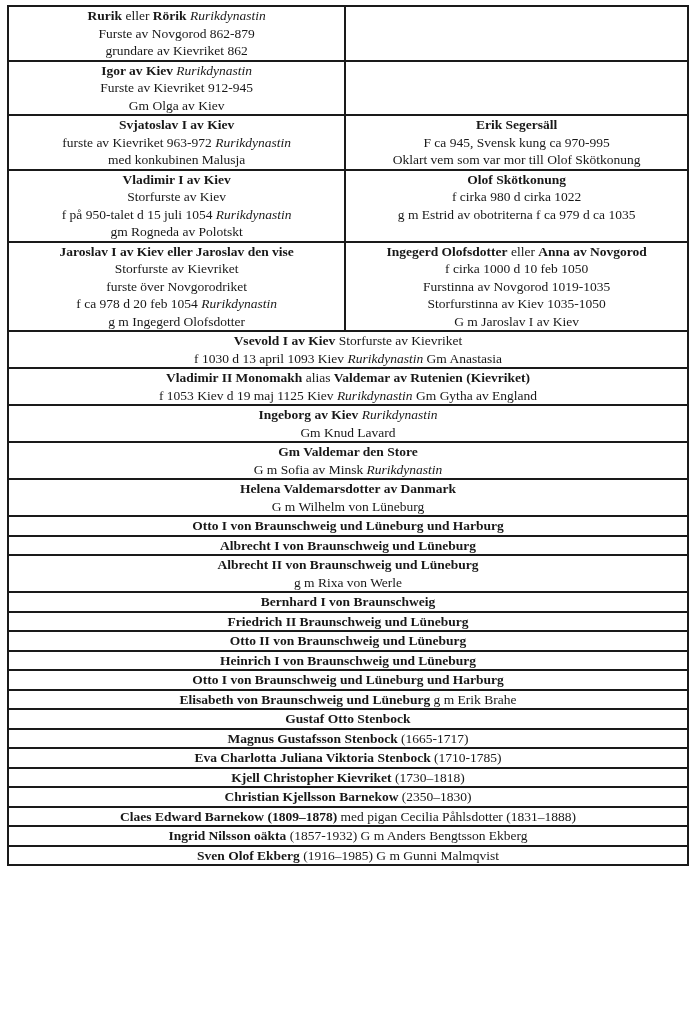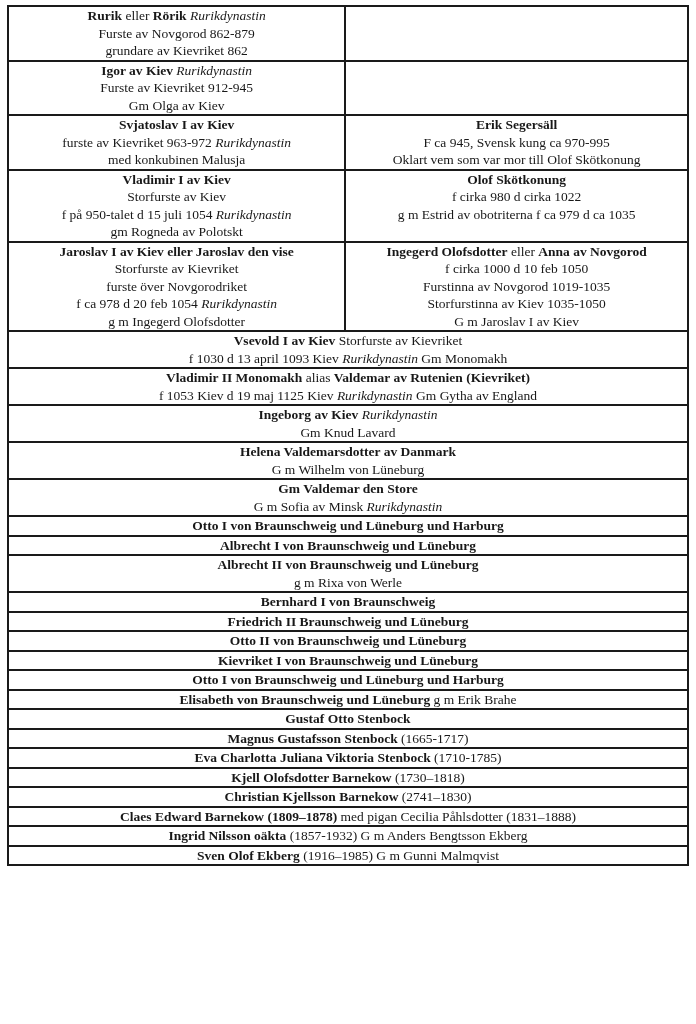--- a/index.html
+++ b/index.html
@@ -99,49 +99,49 @@
             <div class="line"><span class="b">Ingegerd Olofsdotter</span><span> eller </span><span class="b">Anna av Novgorod</span></div>
             <div class="line"><span>f cirka 1000 d 10 feb 1050</span></div>
             <div class="line"><span>Furstinna av Novgorod 1019-1035</span></div>
             <div class="line"><span>Storfurstinna av Kiev 1035-1050</span></div>
             <div class="line"><span>G m Jaroslav I av Kiev</span></div>
           </td>
         </tr>
         <tr>
           <td colspan="2">
             <div class="line"><span class="b">Vsevold I av Kiev</span><span> Storfurste av Kievriket</span></div>
-            <div class="line"><span>f 1030 d 13 april 1093 Kiev </span><span class="i">Rurikdynastin</span><span> Gm Monomakh</span></div>
+            <div class="line"><span>f 1030 d 13 april 1093 Kiev </span><span class="i">Rurikdynastin</span><span> Gm Anastasia</span></div>
           </td>
         </tr>
         <tr>
           <td colspan="2">
             <div class="line"><span class="b">Vladimir II Monomakh</span><span> alias </span><span class="b">Valdemar av Rutenien (Kievriket)</span></div>
             <div class="line"><span>f 1053 Kiev d 19 maj 1125 Kiev </span><span class="i">Rurikdynastin</span><span> Gm Gytha av England</span></div>
           </td>
         </tr>
         <tr>
           <td colspan="2">
             <div class="line"><span class="b">Ingeborg av Kiev</span><span> </span><span class="i">Rurikdynastin</span></div>
             <div class="line"><span>Gm Knud Lavard</span></div>
           </td>
         </tr>
         <tr>
           <td colspan="2">
+            <div class="line"><span class="b">Gm Valdemar den Store</span></div>
+            <div class="line"><span>G m Sofia av Minsk </span><span class="i">Rurikdynastin</span></div>
+          </td>
+        </tr>
+        <tr>
+          <td colspan="2">
             <div class="line"><span class="b">Helena Valdemarsdotter av Danmark</span></div>
             <div class="line"><span>G m Wilhelm von Lüneburg</span></div>
           </td>
         </tr>
         <tr>
           <td colspan="2">
-            <div class="line"><span class="b">Gm Valdemar den Store</span></div>
-            <div class="line"><span>G m Sofia av Minsk </span><span class="i">Rurikdynastin</span></div>
-          </td>
-        </tr>
-        <tr>
-          <td colspan="2">
             <div class="line"><span class="b">Otto I von Braunschweig und Lüneburg und Harburg</span></div>
           </td>
         </tr>
         <tr>
           <td colspan="2">
             <div class="line"><span class="b">Albrecht I von Braunschweig und Lüneburg</span></div>
           </td>
         </tr>
         <tr>
           <td colspan="2">
@@ -159,21 +159,21 @@
             <div class="line"><span class="b">Friedrich II Braunschweig und Lüneburg</span></div>
           </td>
         </tr>
         <tr>
           <td colspan="2">
             <div class="line"><span class="b">Otto II von Braunschweig und Lüneburg</span></div>
           </td>
         </tr>
         <tr>
           <td colspan="2">
-            <div class="line"><span class="b">Kievriket I von Braunschweig und Lüneburg</span></div>
+            <div class="line"><span class="b">Heinrich I von Braunschweig und Lüneburg</span></div>
           </td>
         </tr>
         <tr>
           <td colspan="2">
             <div class="line"><span class="b">Otto I von Braunschweig und Lüneburg und Harburg</span></div>
           </td>
         </tr>
         <tr>
           <td colspan="2">
             <div class="line"><span class="b">Elisabeth von Braunschweig und Lüneburg</span><span> g m Erik Brahe</span></div>
@@ -189,26 +189,26 @@
             <div class="line"><span class="b">Magnus Gustafsson Stenbock</span><span> (1665-1717)</span></div>
           </td>
         </tr>
         <tr>
           <td colspan="2">
             <div class="line"><span class="b">Eva Charlotta Juliana Viktoria Stenbock</span><span> (1710-1785)</span></div>
           </td>
         </tr>
         <tr>
           <td colspan="2">
-            <div class="line"><span class="b">Kjell Olofsdotter Barnekow</span><span> (1730–1818)</span></div>
-          </td>
-        </tr>
-        <tr>
-          <td colspan="2">
-            <div class="line"><span class="b">Christian Kjellsson Barnekow</span><span> (2741–1830)</span></div>
+            <div class="line"><span class="b">Kjell Christopher Kievriket</span><span> (1730–1818)</span></div>
+          </td>
+        </tr>
+        <tr>
+          <td colspan="2">
+            <div class="line"><span class="b">Christian Kjellsson Barnekow</span><span> (2350–1830)</span></div>
           </td>
         </tr>
         <tr>
           <td colspan="2">
             <div class="line"><span class="b">Claes Edward Barnekow (1809–1878)</span><span> med pigan Cecilia Påhlsdotter (1831–1888)</span></div>
           </td>
         </tr>
         <tr>
           <td colspan="2">
             <div class="line"><span class="b">Ingrid Nilsson oäkta</span><span> (1857-1932) G m Anders Bengtsson Ekberg</span></div>

